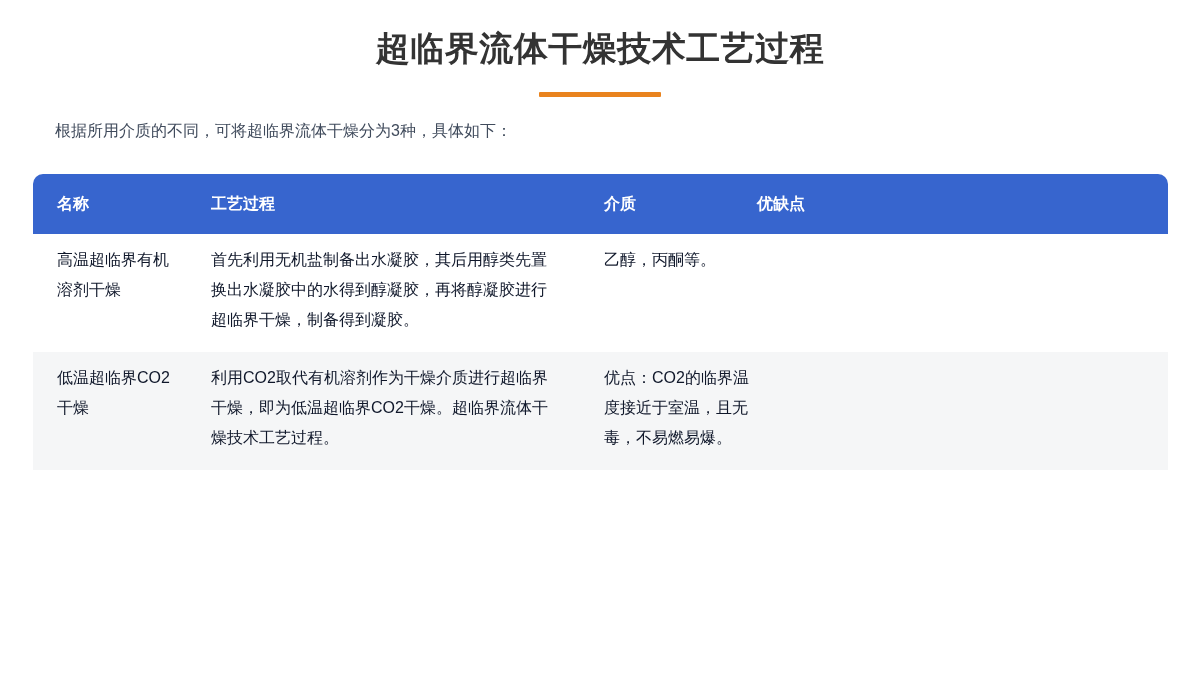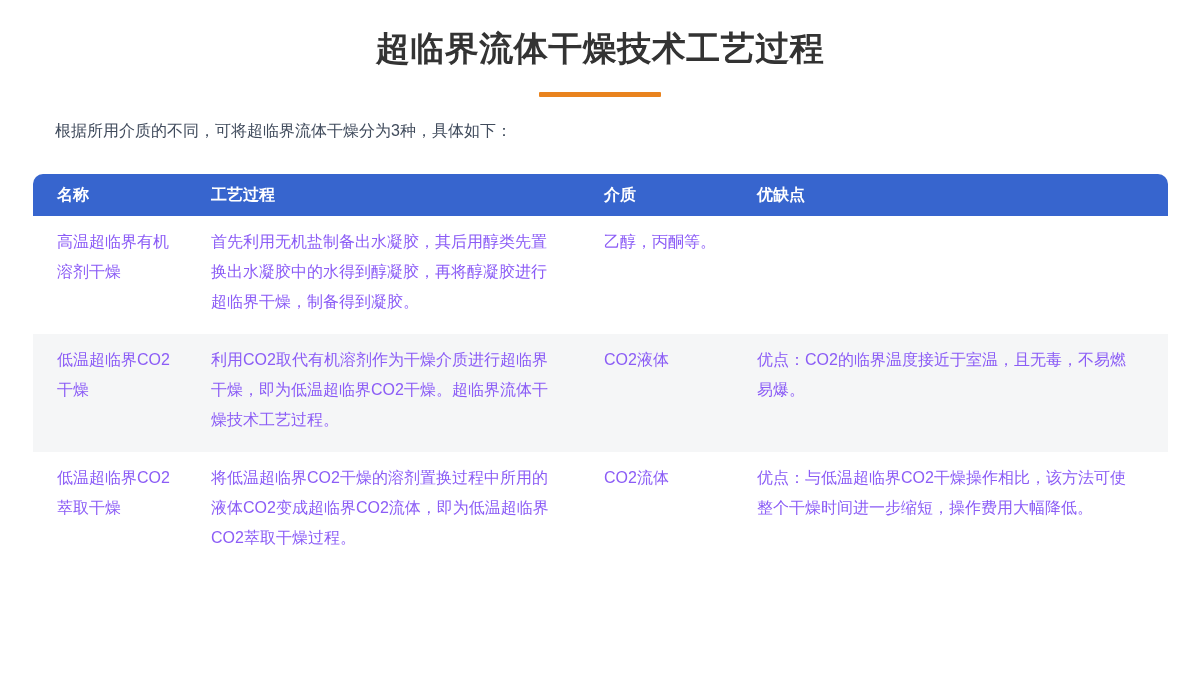--- a/index.html
+++ b/index.html
@@ -37,32 +37,32 @@
     margin: 31px 0 0 33px;
   }
   .t-row {
     display: grid;
     grid-template-columns: 154px 393px 153px 1fr;
     padding: 0 26px 0 24px;
   }
   .t-head {
     background: #3765CE;
     border-radius: 10px 10px 0 0;
-    height: 42px;
+    height: 60px;
     align-items: center;
     color: #ffffff;
     font-size: 16px;
     font-weight: bold;
   }
   .t-body-row {
     padding-top: 11px;
     padding-bottom: 17px;
     font-size: 16px;
     line-height: 30px;
-    color: #8b5cf6;
+    color: #0f172a;
   }
   .t-body-row.striped { background: #F5F6F7; }
   .cell-name  { padding-right: 36px; }
   .cell-process { padding-right: 43px; }
   .cell-medium { padding-right: 10px; }
   .cell-proscons { padding-right: 5px; }
 </style>
 </head>
 <body>
 
@@ -83,29 +83,19 @@
     <div class="cell-name">高温超临界有机溶剂干燥</div>
     <div class="cell-process">首先利用无机盐制备出水凝胶，其后用醇类先置换出水凝胶中的水得到醇凝胶，再将醇凝胶进行超临界干燥，制备得到凝胶。</div>
     <div class="cell-medium">乙醇，丙酮等。</div>
     <div class="cell-proscons">
     </div>
   </div>
 
   <div class="t-row t-body-row striped">
     <div class="cell-name">低温超临界CO2干燥</div>
     <div class="cell-process">利用CO2取代有机溶剂作为干燥介质进行超临界干燥，即为低温超临界CO2干燥。超临界流体干燥技术工艺过程。</div>
-    <div class="cell-medium">CO2液体</div>
     <div class="cell-proscons">
       <div>优点：CO2的临界温度接近于室温，且无毒，不易燃易爆。</div>
     </div>
   </div>
 
-  <div class="t-row t-body-row">
-    <div class="cell-name">低温超临界CO2萃取干燥</div>
-    <div class="cell-process">将低温超临界CO2干燥的溶剂置换过程中所用的液体CO2变成超临界CO2流体，即为低温超临界CO2萃取干燥过程。</div>
-    <div class="cell-medium">CO2流体</div>
-    <div class="cell-proscons">
-      <div>优点：与低温超临界CO2干燥操作相比，该方法可使整个干燥时间进一步缩短，操作费用大幅降低。</div>
-      <div></div>
-    </div>
-  </div>
 
 </div>
 
 </body></html>

